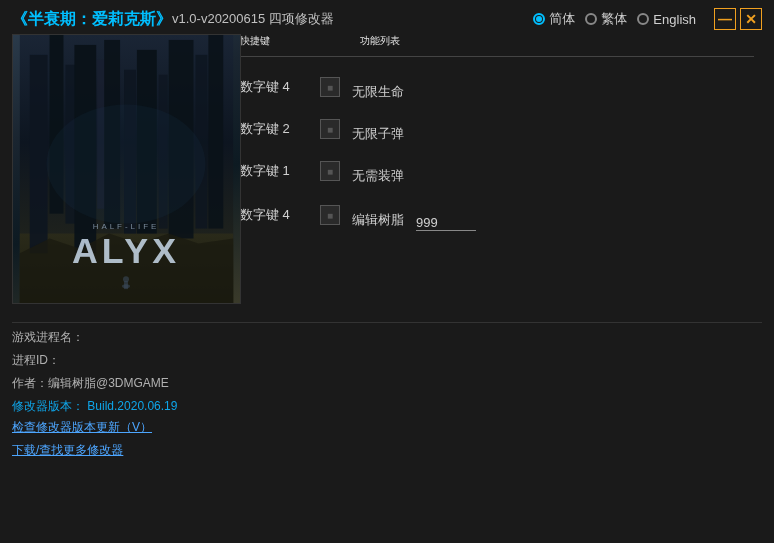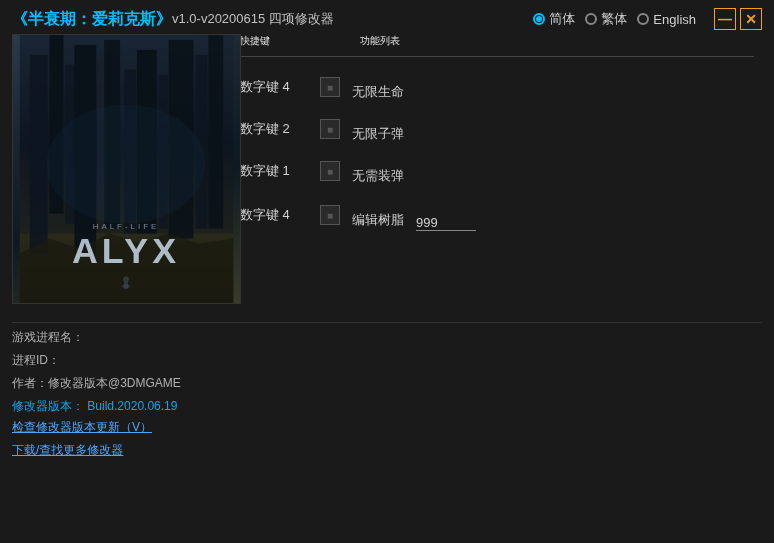--- a/index.html
+++ b/index.html
@@ -339,21 +339,21 @@
   <div class="divider-line"></div>
   <div class="info-line">
     <span class="info-label">游戏进程名：</span>
     <span class="info-value"></span>
   </div>
   <div class="info-line">
     <span class="info-label">进程ID：</span>
     <span class="info-value"></span>
   </div>
   <div class="author-line">
-    <span>作者：修改器版本@3DMGAME</span>
+    <span>作者：编辑树脂@3DMGAME</span>
   </div>
   <div class="version-line">
     <span>修改器版本：</span>
     <span>Build.2020.06.19</span>
   </div>
   <div>
     <span class="link-text">检查修改器版本更新（V）</span>
   </div>
   <div style="margin-top:4px">
     <span class="link-text">下载/查找更多修改器</span>

